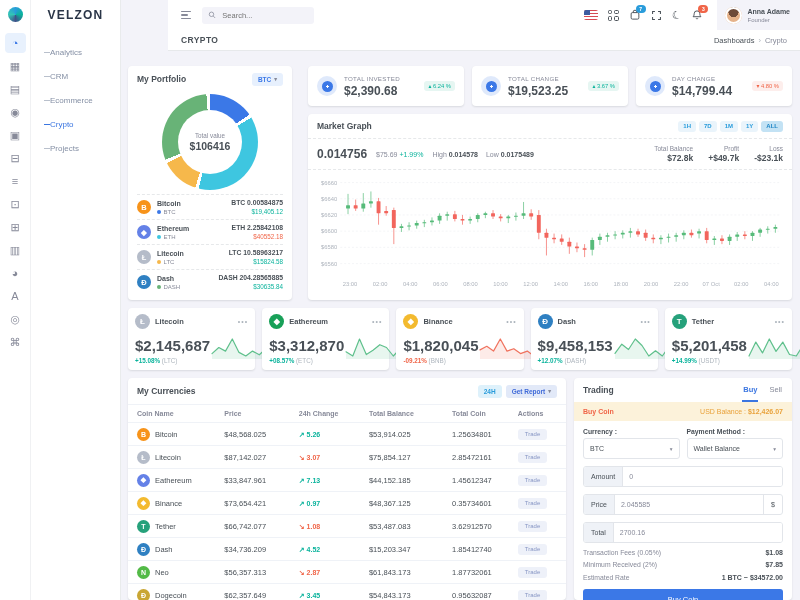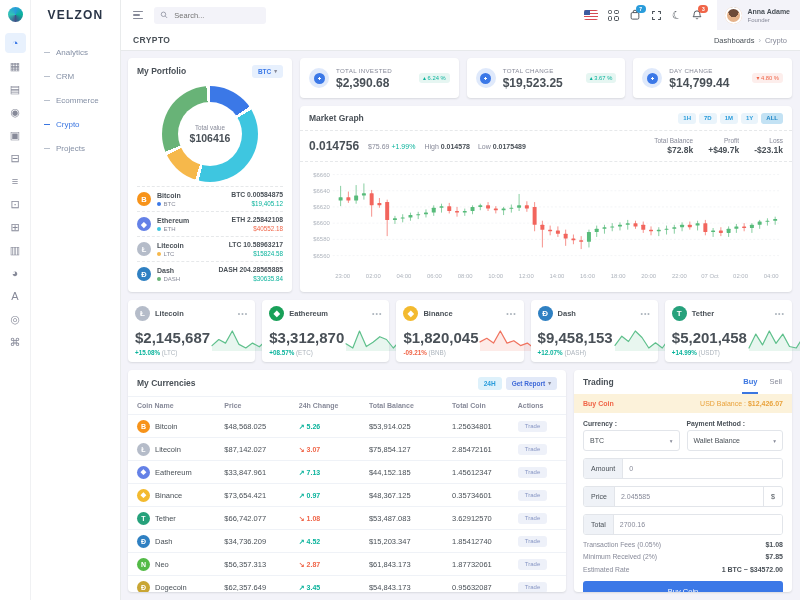--- a/index.html
+++ b/index.html
@@ -8,27 +8,27 @@
 
   
   .sidebar{position:absolute;left:0;top:0;width:120px;height:100%;background:#fff;border-right:1px solid #e9ebec;display:flex;z-index:3;}
   .rail{width:30px;border-right:1px solid #f0f1f3;display:flex;flex-direction:column;align-items:center;padding-top:7px;}
   .logo-mark{width:15px;height:15px;border-radius:50%;background:conic-gradient(#299cdb,#0ab39c,#405189,#33c6b5,#299cdb);margin-bottom:11px;flex:none;}
   .rail-icon{width:21px;height:20px;display:flex;align-items:center;justify-content:center;color:#878a99;font-size:11px;margin-bottom:3px;border-radius:4px;cursor:pointer;flex:none;}
   .rail-icon.active{background:#e8f1fd;color:#3b78e7;}
   .side-main{flex:1;display:flex;flex-direction:column;}
   .logo-text{height:30px;display:flex;align-items:center;justify-content:center;font-weight:bold;font-size:12px;letter-spacing:1.2px;color:#2a3547;}
   .menu{padding:10px 0 0 13px;}
-  .menu-item{display:flex;align-items:center;gap:6px;height:24px;font-size:8px;color:#8590a5;cursor:pointer;}
+  .menu-item{display:flex;align-items:center;gap:0;height:24px;font-size:8px;color:#8590a5;cursor:pointer;}
   .menu-item .dash{width:6px;height:1px;background:#b9c0cc;flex:none;}
   .menu-item.active{color:#3b76e1;}
   .menu-item.active .dash{background:#3b76e1;}
 
   
-  .main{position:absolute;left:120px;top:0;right:0;bottom:0;}
+  .main{position:absolute;left:120px;top:0;right:0;bottom:0;padding-left:48px;}
   .topbar{height:30px;background:#fff;display:flex;align-items:center;padding-left:13px;}
   .hamburger{display:flex;flex-direction:column;gap:2px;cursor:pointer;}
   .hamburger i{display:block;height:1.3px;background:#878a99;border-radius:1px;}
   .hamburger i:nth-child(1){width:10px}.hamburger i:nth-child(2){width:7px}.hamburger i:nth-child(3){width:10px}
   .searchbox{margin-left:11px;width:100px;height:17px;background:#f3f3f9;border-radius:3px;display:flex;align-items:center;gap:4px;padding:0 6px;}
   .searchbox input{border:0;outline:0;background:transparent;font-size:7.5px;color:#878a99;width:100%;font-family:inherit;}
   .top-right{margin-left:auto;display:flex;align-items:center;gap:10px;}
   .tb-ico{position:relative;display:flex;align-items:center;justify-content:center;cursor:pointer;color:#495057;}
   .flag{width:14px;height:10px;border-radius:2px;overflow:hidden;position:relative;background:repeating-linear-gradient(180deg,#d64b54 0 1.45px,#fff 1.45px 2.9px);}
   .flag i{position:absolute;left:0;top:0;width:6px;height:5px;background:#3c5ba0;}
@@ -47,21 +47,21 @@
   .breadcrumb{margin-left:auto;font-size:7.5px;color:#495057;display:flex;gap:4px;align-items:center;}
   .crumb-sep{color:#adb5bd;}
   .crumb-last{color:#878a99;}
 
   
   .content{position:absolute;top:50px;left:0;right:0;bottom:0;padding:8px;overflow:hidden;}
   .card{background:#fff;border-radius:4px;box-shadow:0 1px 2px rgba(56,65,74,.14);}
   .card-title{font-size:8.5px;font-weight:bold;color:#495057;}
   .green{color:#0ab39c}.red{color:#f06548}
 
-  .row1{display:flex;gap:8px;}
+  .row1{display:flex;gap:16px;margin-top:8px;}
   .portfolio{width:164px;height:234px;flex:none;overflow:hidden;}
   .p-head{height:26px;display:flex;align-items:center;padding:0 9px;}
   .btc-pill{margin-left:auto;font-size:6.5px;background:#e7f0fd;color:#3b78e7;padding:3px 6px;border-radius:3px;display:flex;gap:3px;align-items:center;cursor:pointer;font-weight:bold;}
   .donut{width:96px;height:96px;border-radius:50%;margin:2px auto 4px;position:relative;}
   .donut-hole{position:absolute;inset:16px;background:#fff;border-radius:50%;display:flex;flex-direction:column;align-items:center;justify-content:center;}
   .hole-label{font-size:6.3px;color:#878a99;}
   .hole-value{font-size:10.5px;font-weight:bold;color:#495057;margin-top:1px;}
   .assets{padding:0 9px;}
   .asset-row{display:flex;align-items:center;height:24px;border-top:1px dashed #e6e8ea;gap:6px;}
   .a-ico{width:14px;height:14px;border-radius:50%;color:#fff;font-size:7.5px;display:flex;align-items:center;justify-content:center;flex:none;font-weight:bold;}

